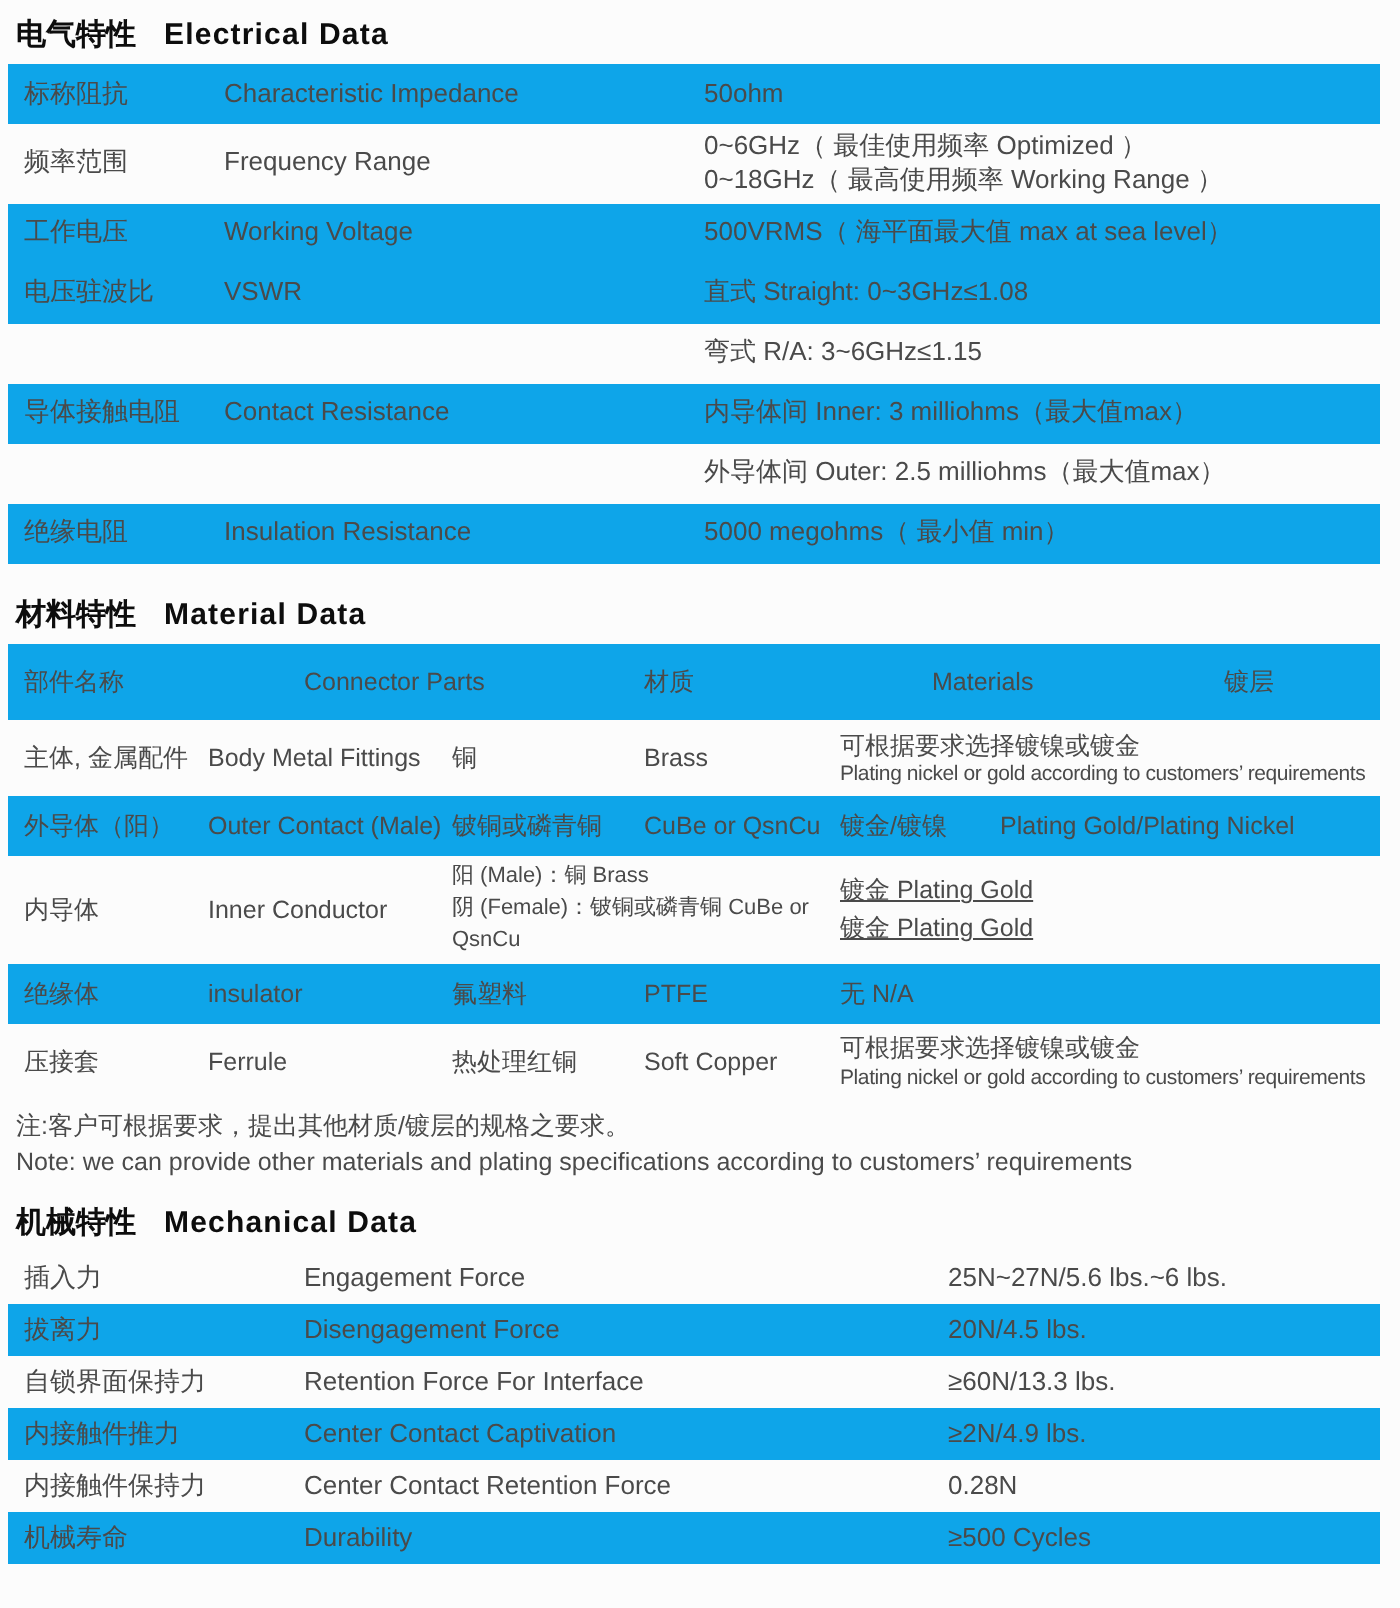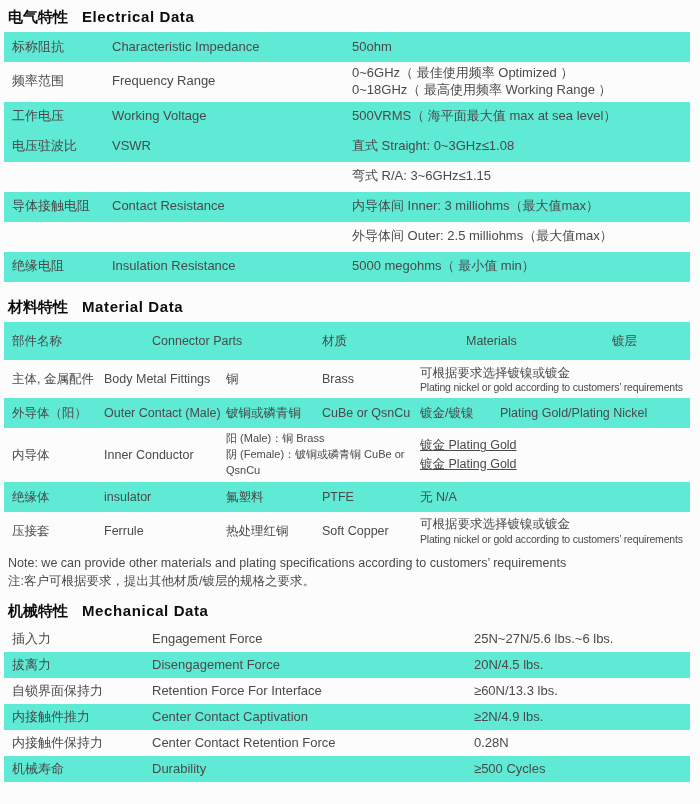--- a/index.html
+++ b/index.html
@@ -20,21 +20,21 @@
   }
   .sec-title .en { letter-spacing: 0.6px; }
 
   
   .tbl { margin: 0 10px 0 4px; }
   .row {
     display: grid; align-items: center;
     min-height: 30px; padding: 3px 0;
     font-size: 13px; line-height: 1.3;
   }
-  .row.shaded { background: #5eead4; }
+  .row.shaded { background: #0ea5e9; }
   .row.tall { min-height: 38px; }
   .val { white-space: pre-line; }
 
   
   .elec .row { grid-template-columns: 108px 240px 1fr; }
   .elec .c1 { padding-left: 8px; }
 
   
   .mat .row { font-size: 12.5px; }
   .mat .hdr      { grid-template-columns: 100px 122px 96px 98px 80px 1fr; gap: 48px; }
@@ -164,22 +164,22 @@
         <div>Ferrule</div>
         <div>热处理红铜</div>
         <div>Soft Copper</div>
         <div>
           <div>可根据要求选择镀镍或镀金</div>
           <div class="small">Plating nickel or gold according to customers’ requirements</div>
         </div>
       </div>
     </div>
     <div class="notes">
+      <div>注:客户可根据要求，提出其他材质/镀层的规格之要求。</div>
       <div>Note: we can provide other materials and plating specifications according to customers’ requirements</div>
-      <div>注:客户可根据要求，提出其他材质/镀层的规格之要求。</div>
     </div>
   </div>
 
   <div class="gap-sm"></div>
 
   <div>
     <div class="sec-title">
       <span class="zh">机械特性</span>
       <span class="en">Mechanical Data</span>
     </div>

